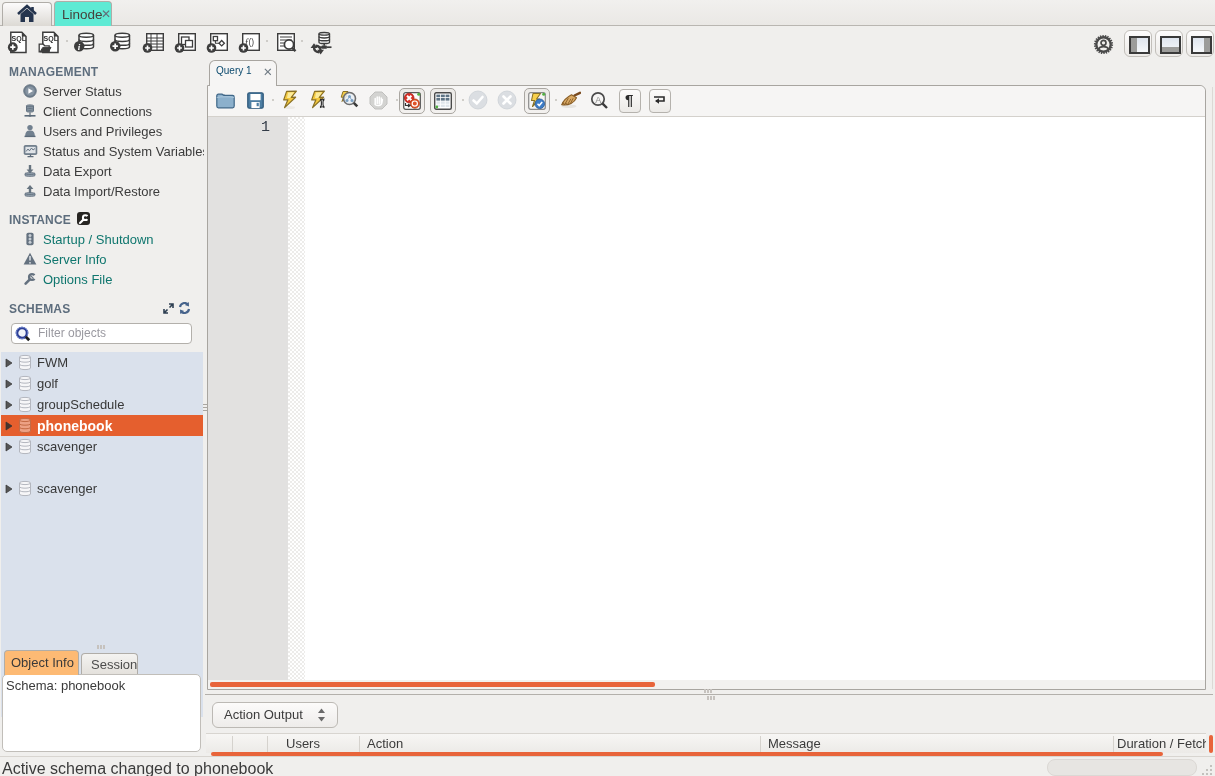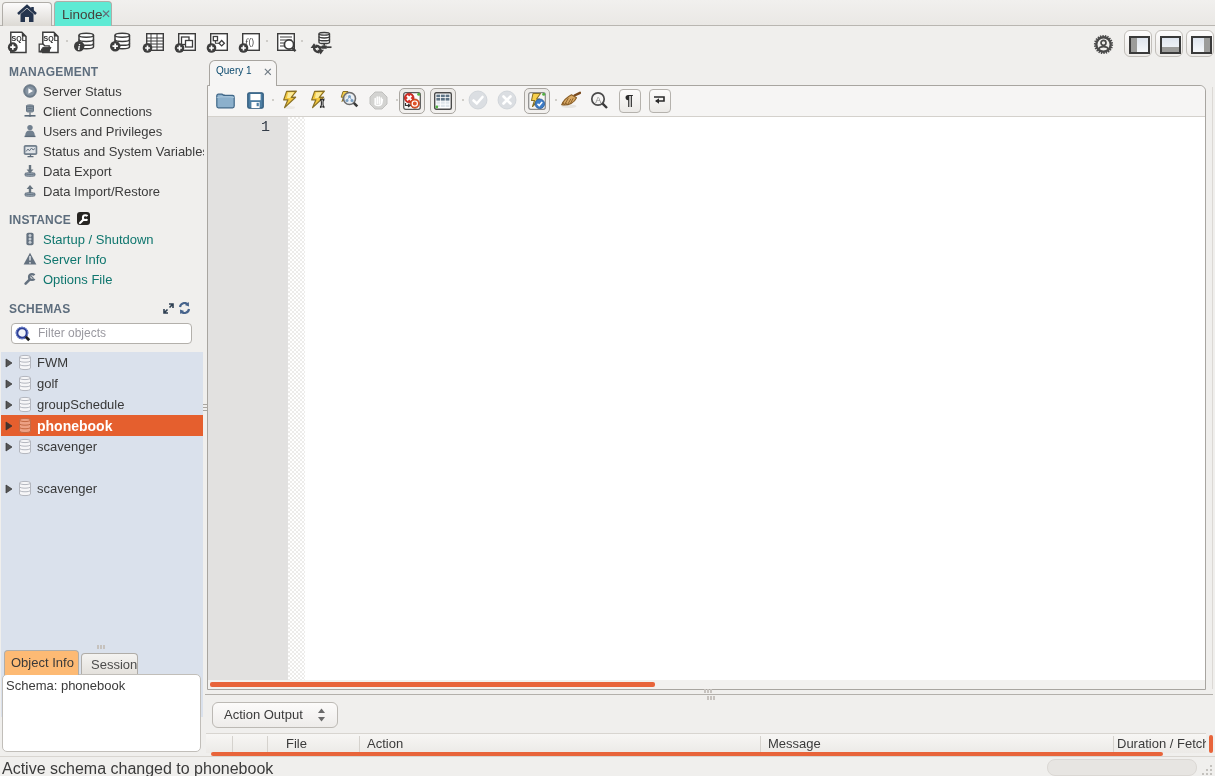--- a/index.html
+++ b/index.html
@@ -514,21 +514,21 @@
    <path d="M4.5 0.5 L8 5 H1 Z" fill="#6a6a6a"></path>
    <path d="M4.5 13.5 L1 9 H8 Z" fill="#6a6a6a"></path>
   </svg>
  </div>
  <div class="abs" style="left:206px;top:733px;width:1000px;height:20px;background:linear-gradient(#f7f6f4,#eceae7);border-top:1px solid #d8d5d0;box-sizing:border-box;overflow:hidden">
   <div style="position:absolute;left:26px;top:2px;width:1px;height:16px;background:#d5d2cd"></div>
   <div style="position:absolute;left:61px;top:2px;width:1px;height:16px;background:#d5d2cd"></div>
   <div style="position:absolute;left:153px;top:2px;width:1px;height:16px;background:#d5d2cd"></div>
   <div style="position:absolute;left:554px;top:2px;width:1px;height:16px;background:#d5d2cd"></div>
   <div style="position:absolute;left:907px;top:2px;width:1px;height:16px;background:#d5d2cd"></div>
-  <span style="position:absolute;left:80px;top:2px;font-size:13px">File</span>
+  <span style="position:absolute;left:80px;top:2px;font-size:13px">Users</span>
   <span style="position:absolute;left:161px;top:2px;font-size:13px">Action</span>
   <span style="position:absolute;left:562px;top:2px;font-size:13px">Message</span>
   <span style="position:absolute;left:911px;top:2px;font-size:13px;white-space:nowrap">Duration / Fetch</span>
  </div>
  <div class="abs" style="left:211px;top:752px;width:952px;height:4px;background:#e8643a;border-radius:2px"></div>
  <div class="abs" style="left:1209px;top:735px;width:4px;height:18px;background:#e8643a;border-radius:2px"></div>
 </div>
 
 <div class="abs" style="left:203px;top:404px;width:5px;height:1px;background:#a9a6a1"></div>
 <div class="abs" style="left:203px;top:407px;width:5px;height:1px;background:#a9a6a1"></div>

